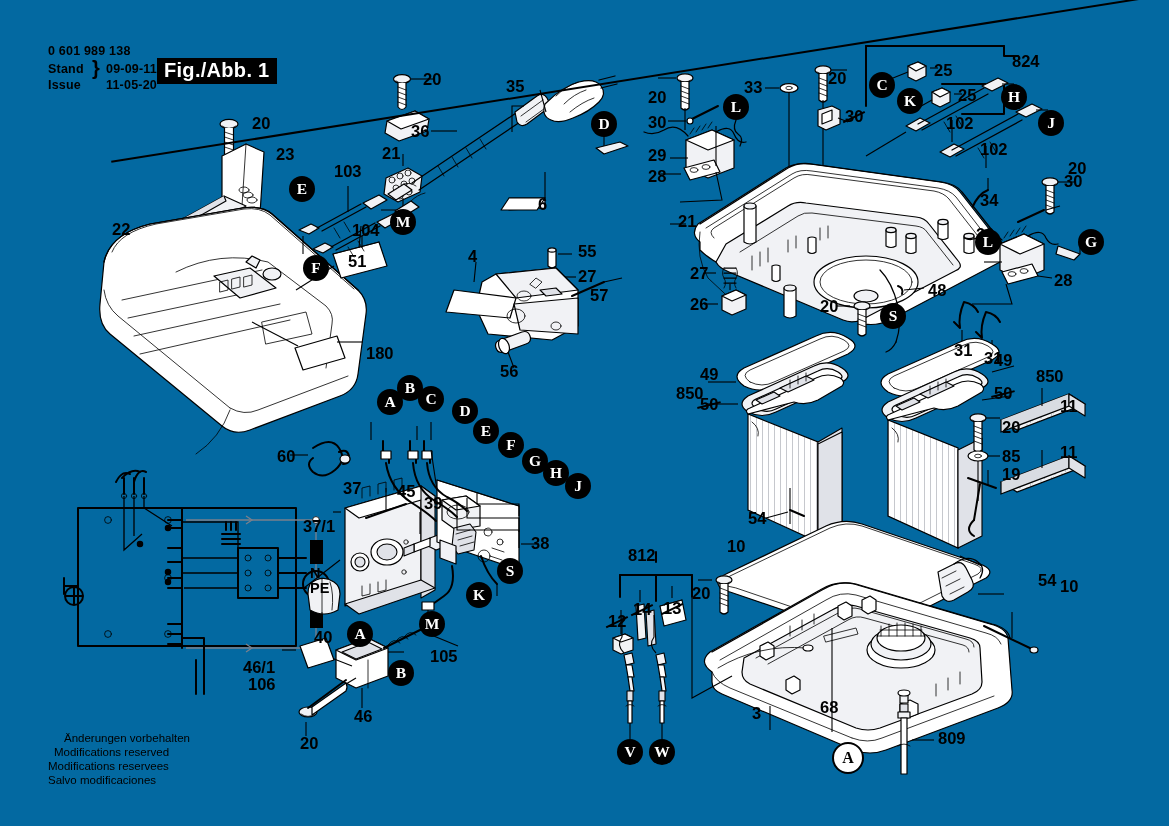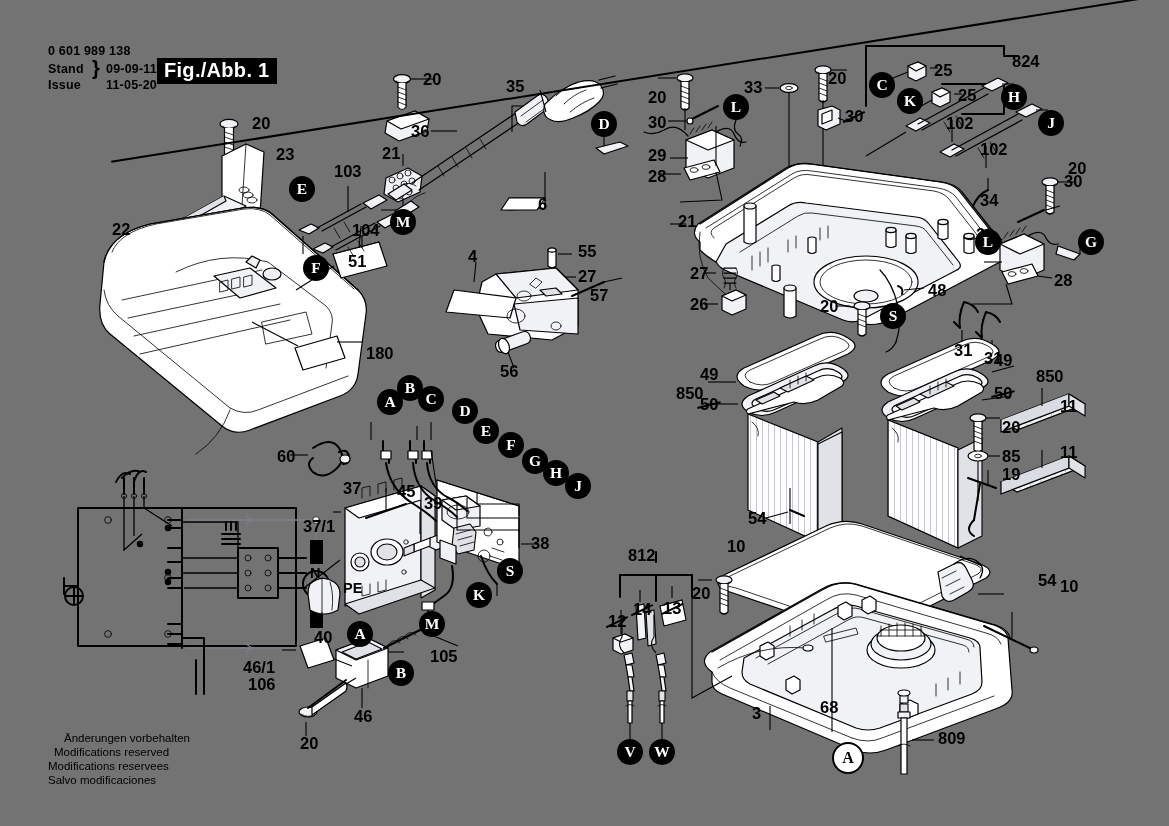--- a/index.html
+++ b/index.html
@@ -1,19 +1,19 @@
 <!DOCTYPE html>
 <html><head>
 <meta charset="utf-8">
 <title>Exploded Parts Diagram</title>
 <style>
   html,body{margin:0;padding:0;background:#fff;}
   body{font-family:"Liberation Sans",sans-serif;}
   #sheet{
-    position:relative;width:1169px;height:826px;background:#737373;
+    position:relative;width:1169px;height:826px;background:#0369a1;
     overflow:hidden;
   }
   #sheet svg.layer{position:absolute;left:0;top:0;width:1169px;height:826px;}
 
   
   .hdr{position:absolute;font-size:12.5px;font-weight:700;color:#000;white-space:nowrap;letter-spacing:.2px;}
   .strike{position:relative;}
   .strike::after{content:"";position:absolute;left:-2px;right:-2px;top:50%;height:1.6px;background:#000;transform:rotate(-9deg);}
   .figbox{position:absolute;background:#000;color:#fff;font-weight:700;font-size:20px;
           padding:2px 7px 3px 7px;letter-spacing:.3px;line-height:1.05;}
@@ -800,21 +800,21 @@
   <div class="hdr" style="left:106px;top:78px;">11-05-20</div>
   <div class="figbox" style="left:157px;top:58px;">Fig./Abb. 1</div>
 
   <div class="foot" style="left:64px;top:731px;">Änderungen vorbehalten</div>
   <div class="foot" style="left:54px;top:745px;">Modifications reserved</div>
   <div class="foot" style="left:48px;top:759px;">Modifications reservees</div>
   <div class="foot" style="left:48px;top:773px;">Salvo modificaciones</div>
 
   <div class="wl" style="left:310px;top:550px;">L</div>
   <div class="wl" style="left:310px;top:565px;">N</div>
-  <div class="wl" style="left:310px;top:580px;padding-left:33px;">PE</div>
+  <div class="wl" style="left:310px;top:580px;">PE</div>
   <div style="position:absolute;left:310px;top:577px;width:1px;height:1px;"></div>
 
   <div class="pn" style="left:252px;top:115px;">20</div>
   <div class="pn" style="left:276px;top:146px;">23</div>
   <div class="pn" style="left:112px;top:221px;">22</div>
   <div class="pn" style="left:334px;top:163px;">103</div>
   <div class="pn" style="left:352px;top:222px;">104</div>
   <div class="pn" style="left:382px;top:145px;">21</div>
   <div class="pn" style="left:348px;top:253px;">51</div>
   <div class="pn" style="left:366px;top:345px;">180</div>

